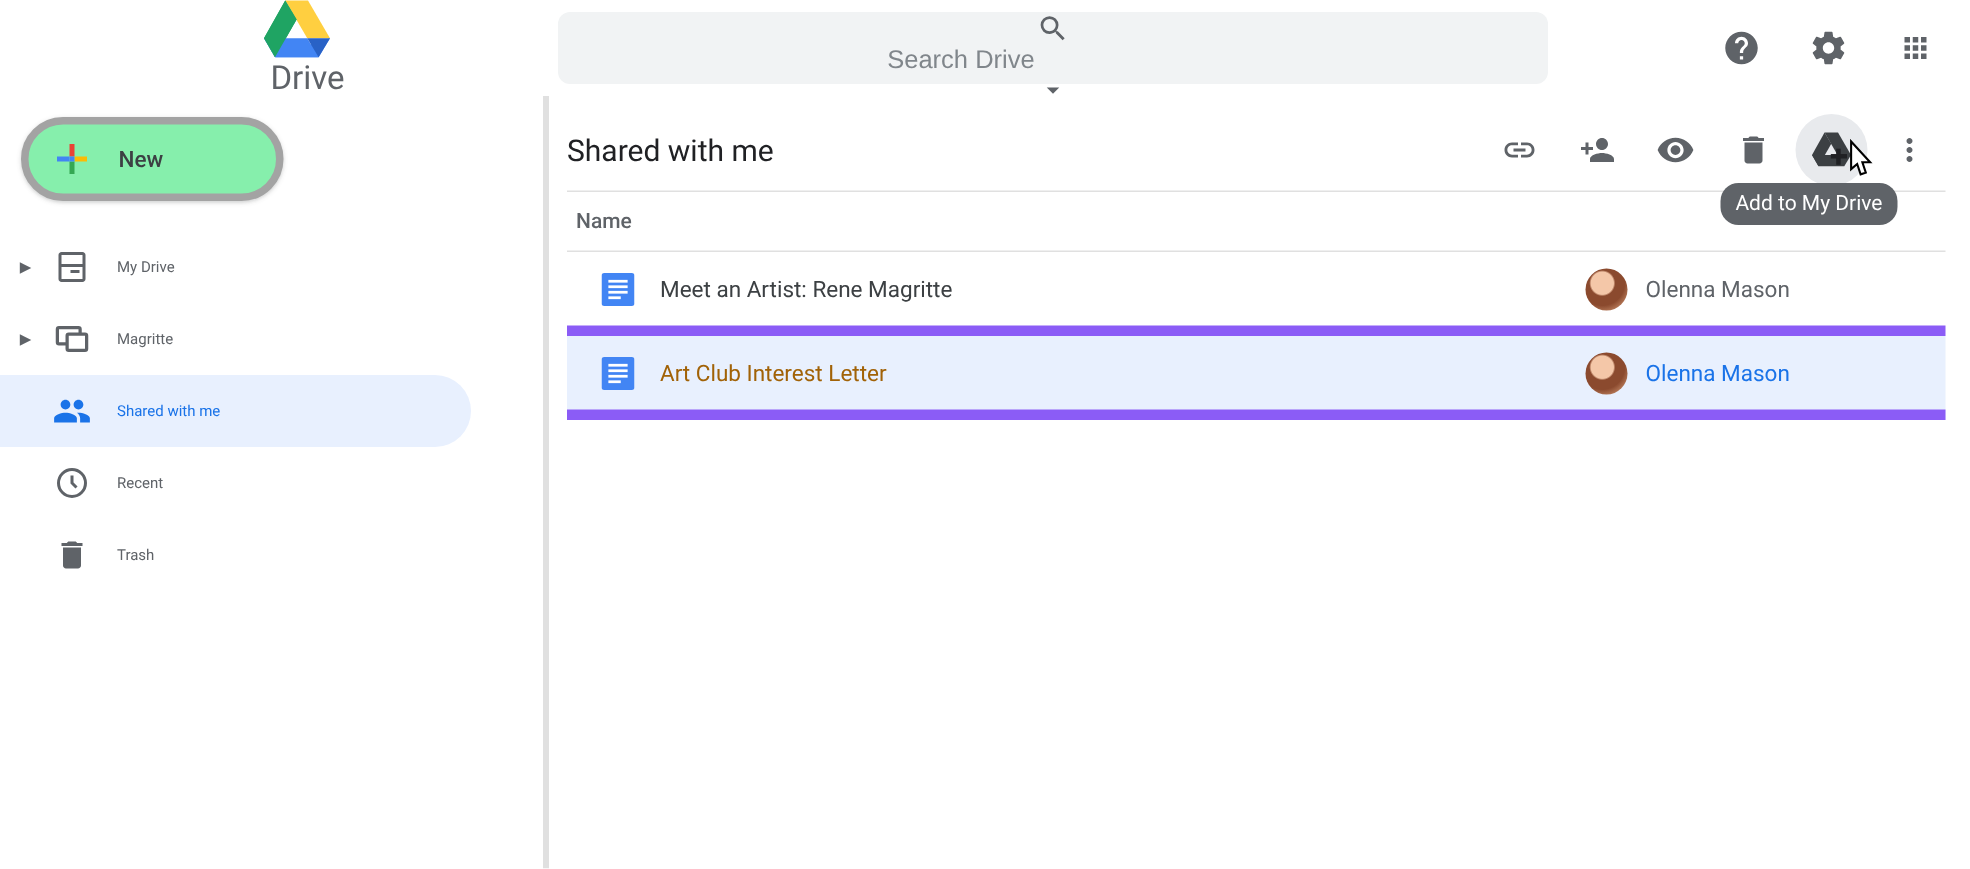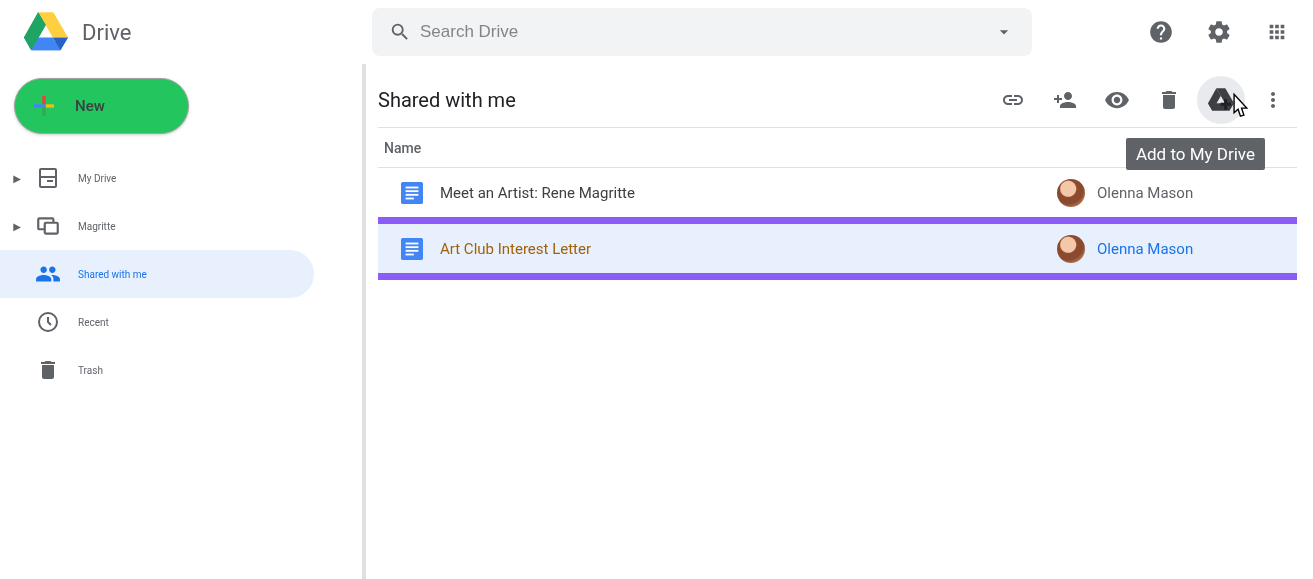--- a/index.html
+++ b/index.html
@@ -16,36 +16,38 @@
       display: flex;
       align-items: center;
       height: 64px;
       padding: 0 16px 0 12px;
     }
     .logo-area {
       display: flex;
       align-items: center;
       width: 360px;
       padding-left: 12px;
+      flex-direction: column;
     }
     .drive-logo-svg { width: 44px; height: 40px; }
     .drive-title {
       font-size: 22px;
       color: #5f6368;
       margin-left: 14px;
       font-weight: 400;
     }
     .search-bar {
       display: flex;
       align-items: center;
       background: #f1f3f4;
       border-radius: 8px;
       height: 48px;
       width: 660px;
       padding: 0 8px;
+      flex-direction: column;
     }
     .search-icon-wrap {
       width: 40px;
       height: 40px;
       display: flex;
       align-items: center;
       justify-content: center;
       color: #5f6368;
     }
     .search-input {
@@ -80,22 +82,22 @@
       color: #5f6368;
       border-radius: 50%;
       cursor: pointer;
     }
     .icon-btn.margin-right { margin-right: 10px; }
     .body-area { display: flex; height: calc(100% - 64px); }
     .sidebar { width: 360px; padding-top: 8px; }
     .new-btn {
       display: flex;
       align-items: center;
-      background: #22c55e;
-      border: 1px solid #a3a3a3;
+      background: #86efac;
+      border: 5px solid #a3a3a3;
       border-radius: 28px;
       height: 56px;
       width: 175px;
       margin: 6px 0 20px 14px;
       padding: 0 20px 0 14px;
       box-shadow: 0 1px 2px rgba(60,64,67,.15), 0 1px 3px 1px rgba(60,64,67,.08);
       cursor: pointer;
       gap: 16px;
     }
     .new-btn span.label { font-size: 15px; color: #3c4043; font-weight: 500; }
@@ -152,27 +154,27 @@
       align-items: center;
       justify-content: center;
       color: #5f6368;
       border-radius: 50%;
       cursor: pointer;
       position: relative;
     }
     .action-btn.hovered { background: #e8eaed; }
     .tooltip {
       position: absolute;
-      top: 62px;
+      top: 46px;
       right: -20px;
       background: #5f6368;
       color: #fff;
-      font-size: 17px;
+      font-size: 14px;
       padding: 6px 10px;
-      border-radius: 2px;
+      border-radius: 12px;
       white-space: nowrap;
       z-index: 10;
     }
     .cursor {
       position: absolute;
       left: 30px;
       top: 16px;
       z-index: 11;
       pointer-events: none;
     }

